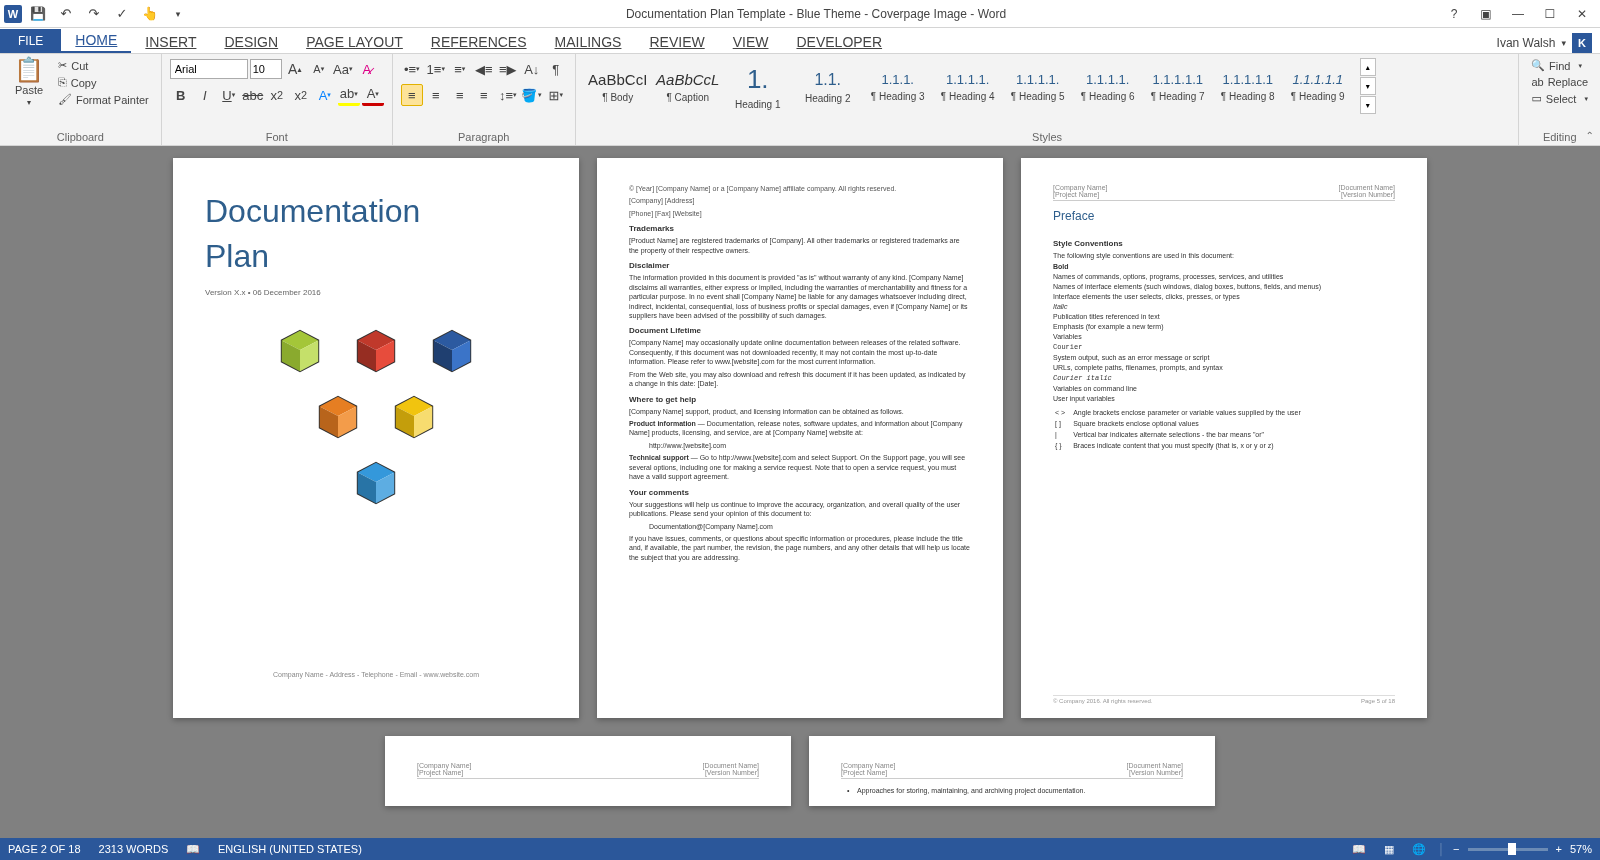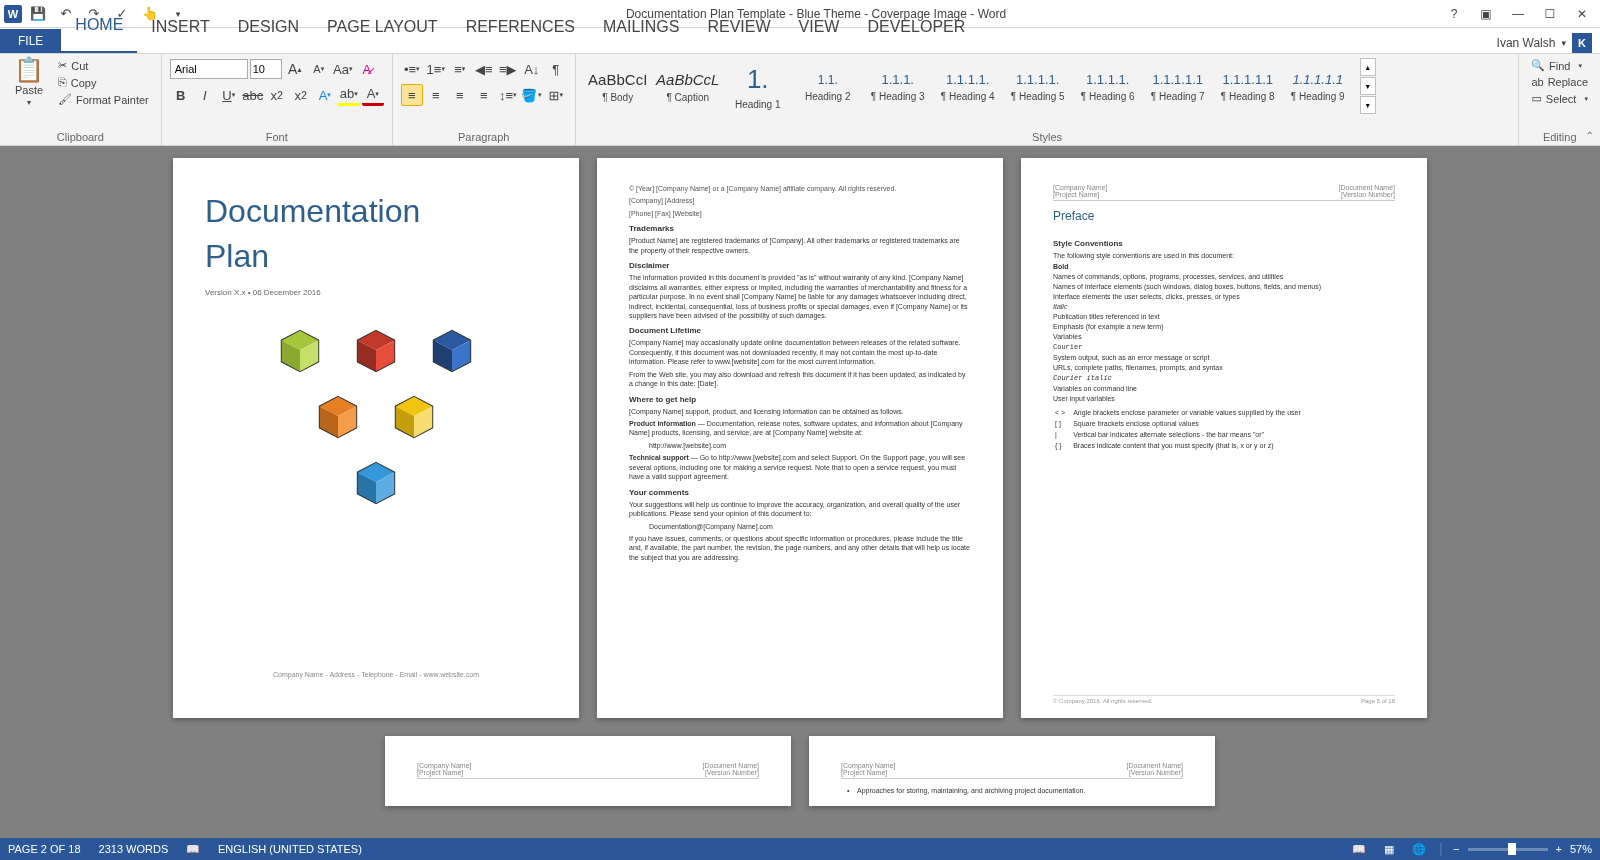--- a/index.html
+++ b/index.html
@@ -6,21 +6,21 @@
 body { font-family:"Segoe UI",Arial,sans-serif; font-size:12px; background:#fff; overflow:hidden; }
 .titlebar { height:28px; background:#fff; display:flex; align-items:center; border-bottom:1px solid #d4d4d4; }
 .titlebar-left { display:flex; align-items:center; gap:4px; padding-left:4px; }
 .w-icon { width:18px; height:18px; background:#2b579a; color:#fff; display:flex; align-items:center; justify-content:center; font-weight:bold; font-size:11px; border-radius:2px; }
 .qat-btn { width:24px; height:24px; display:flex; align-items:center; justify-content:center; color:#444; cursor:pointer; font-size:13px; }
 .title-text { flex:1; text-align:center; color:#444; font-size:12px; }
 .titlebar-right { display:flex; align-items:center; gap:8px; padding-right:6px; }
 .win-btn { width:24px; height:20px; display:flex; align-items:center; justify-content:center; color:#444; cursor:pointer; font-size:12px; }
 .ribbon-tabs { height:26px; background:#fff; display:flex; align-items:flex-end; border-bottom:1px solid #d4d4d4; }
 .file-tab { background:#2b579a; color:#fff; padding:5px 18px; font-size:12px; cursor:pointer; }
-.tab { padding:17px 14px; font-size:16px; color:#444; cursor:pointer; text-transform:uppercase; }
+.tab { padding:3px 14px; font-size:14px; color:#444; cursor:pointer; text-transform:uppercase;text-decoration:underline; }
 .tab.active { color:#2b579a; border-bottom:2px solid #2b579a; }
 .user-area { margin-left:auto; display:flex; align-items:center; gap:6px; padding-right:8px; font-size:12px; color:#444; }
 .avatar { width:20px; height:20px; background:#2b579a; color:#fff; display:flex; align-items:center; justify-content:center; font-size:11px; font-weight:bold; }
 .ribbon { height:92px; background:#f3f3f3; display:flex; border-bottom:1px solid #d4d4d4; position:relative; }
 .group { border-right:1px solid #d4d4d4; padding:4px 8px 2px; display:flex; flex-direction:column; }
 .group-body { flex:1; display:flex; align-items:flex-start; gap:4px; }
 .group-label { text-align:center; font-size:11px; color:#666; padding-top:2px; position:relative; }
 .big-btn { display:flex; flex-direction:column; align-items:center; justify-content:center; width:42px; cursor:pointer; font-size:11px; color:#444; gap:2px; }
 .big-icon { font-size:24px; line-height:1; }
 .vstack { display:flex; flex-direction:column; gap:2px; }
@@ -208,21 +208,21 @@
           </div>
           <div class="style-item">
             <div class="style-preview" style="font-style: italic;">AaBbCcL</div>
             <div class="style-label">¶ Caption</div>
           </div>
           <div class="style-item">
             <div class="style-preview" style="font-size: 26px; color: rgb(46, 94, 140);">1.</div>
             <div class="style-label">Heading 1</div>
           </div>
           <div class="style-item">
-            <div class="style-preview" style="color: rgb(46, 94, 140); font-size: 12px;">1.1.</div>
+            <div class="style-preview" style="color: rgb(46, 94, 140); font-size: 16px;">1.1.</div>
             <div class="style-label">Heading 2</div>
           </div>
           <div class="style-item">
             <div class="style-preview" style="color: rgb(46, 94, 140); font-size: 13px;">1.1.1.</div>
             <div class="style-label">¶ Heading 3</div>
           </div>
           <div class="style-item">
             <div class="style-preview" style="color: rgb(46, 94, 140); font-size: 13px;">1.1.1.1.</div>
             <div class="style-label">¶ Heading 4</div>
           </div>

